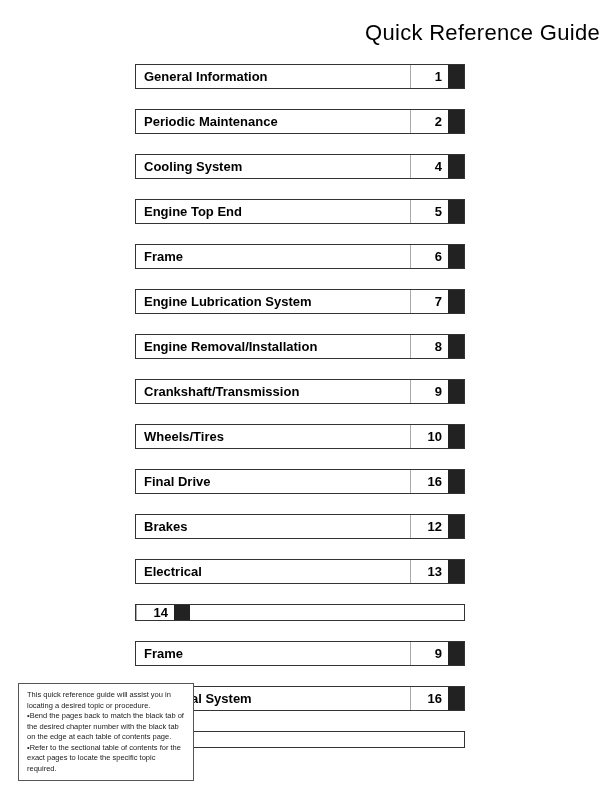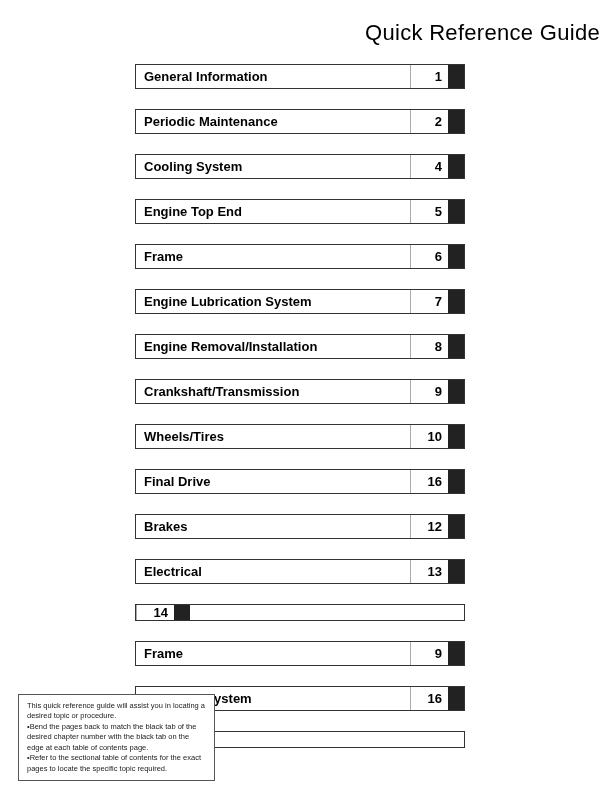--- a/index.html
+++ b/index.html
@@ -70,21 +70,21 @@
     .row-tab {
       width: 16px;
       background: #222;
       flex-shrink: 0;
     }
 
     .note-box {
       position: absolute;
       bottom: 18px;
       left: 18px;
-      width: 197px;
+      width: 176px;
       border: 1px solid #555;
       padding: 6px 8px;
       font-size: 7.5px;
       line-height: 1.4;
       color: #222;
       background: #fff;
     }
   </style>
 </head>
 <body>

